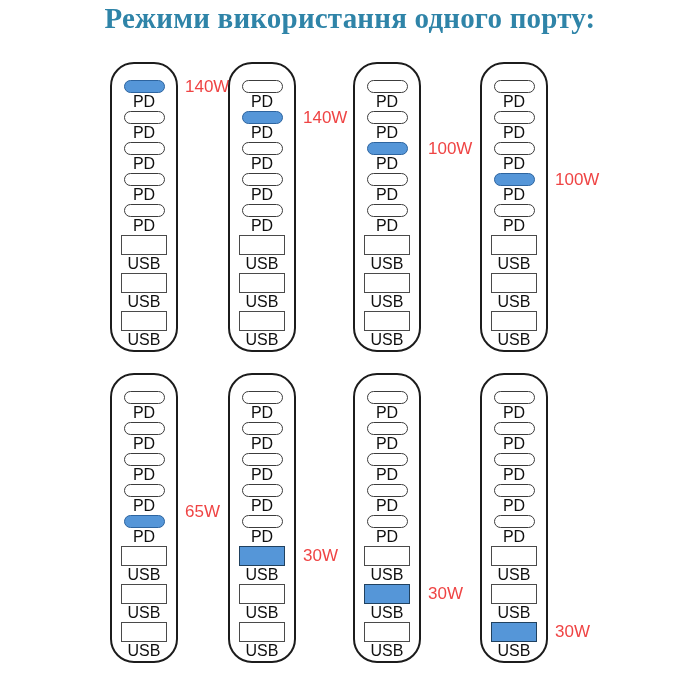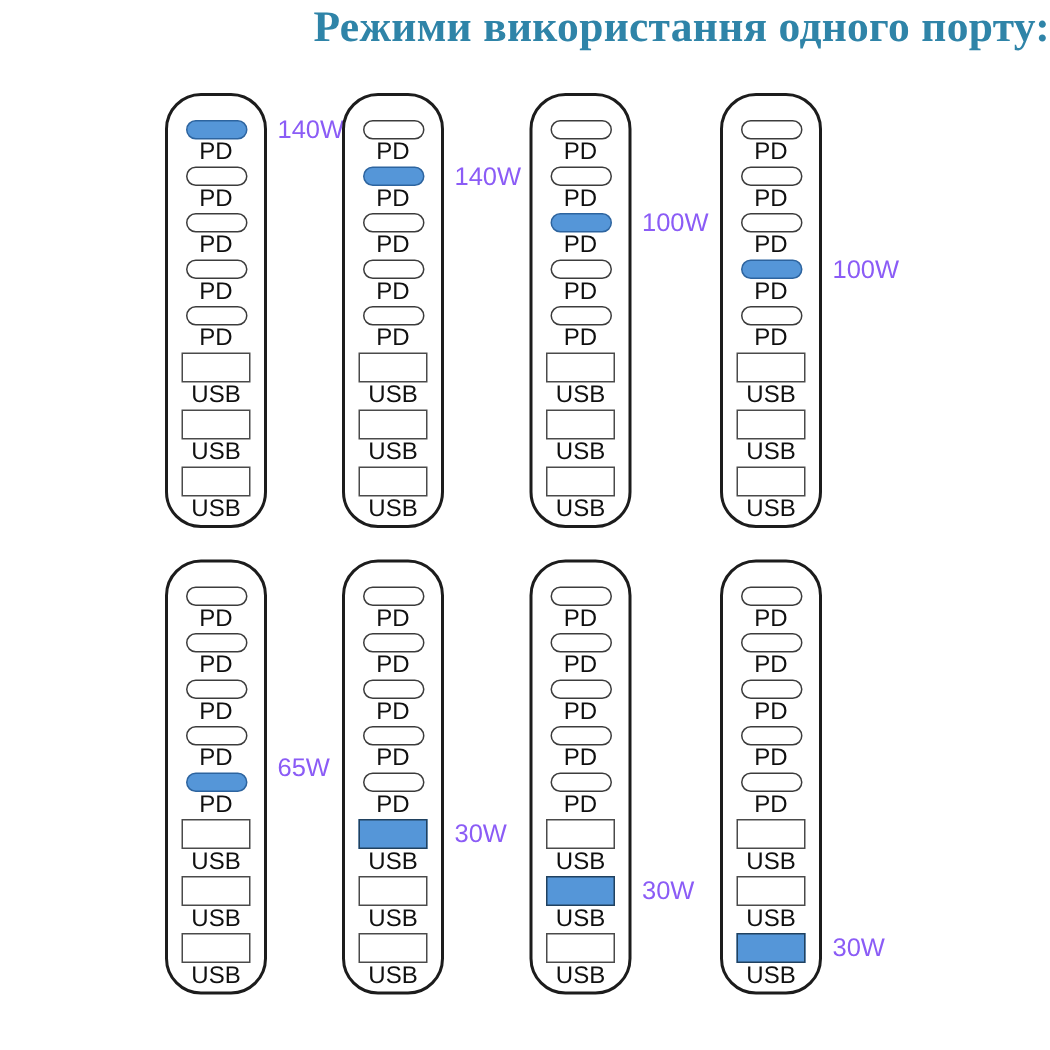--- a/index.html
+++ b/index.html
@@ -10,21 +10,21 @@
     background: #ffffff;
     font-family: "Liberation Sans", sans-serif;
     overflow: hidden;
   }
   .title {
     position: absolute;
     top: 2px;
     left: 0;
     width: 700px;
     margin: 0;
-    text-align: right;
+    text-align: center;
     font-family: "Liberation Serif", serif;
     font-weight: 700;
     font-size: 29px;
     letter-spacing: 0.2px;
   }
   .devices-grid {
     position: absolute;
     left: 0; top: 0;
     width: 700px; height: 700px;
   }
@@ -63,21 +63,21 @@
     font-size: 16px;
     line-height: 14px;
     color: #101010;
     margin-bottom: 2px;
   }
   .watt-label {
     position: absolute;
     left: 75px;
     transform: translateY(-50%);
     font-size: 17px;
-    color: #8b5cf6;
+    color: #ef4444;
     white-space: nowrap;
   }
 </style>
 </head>
 <body>
 
 <div class="canvas">
   <h1 class="title" style="color: rgb(47, 132, 168);">Режими використання одного порту:</h1>
   <div class="devices-grid">
       <div class="device-slot" style="left: 110px; top: 62px;">

